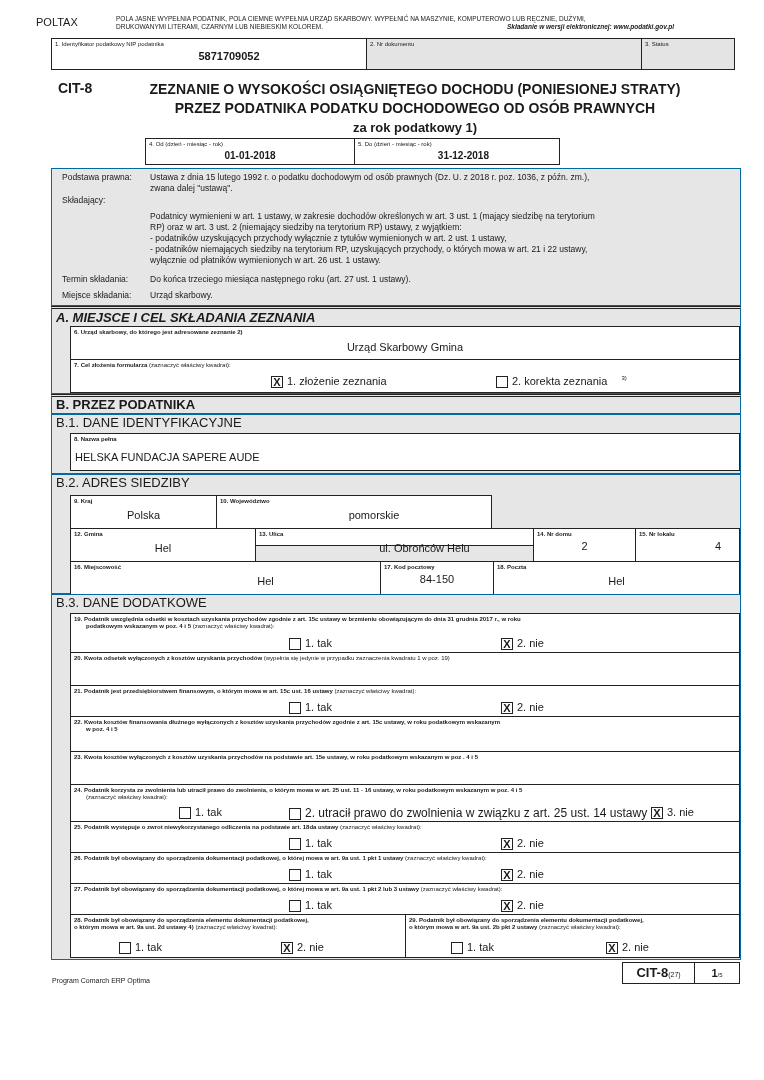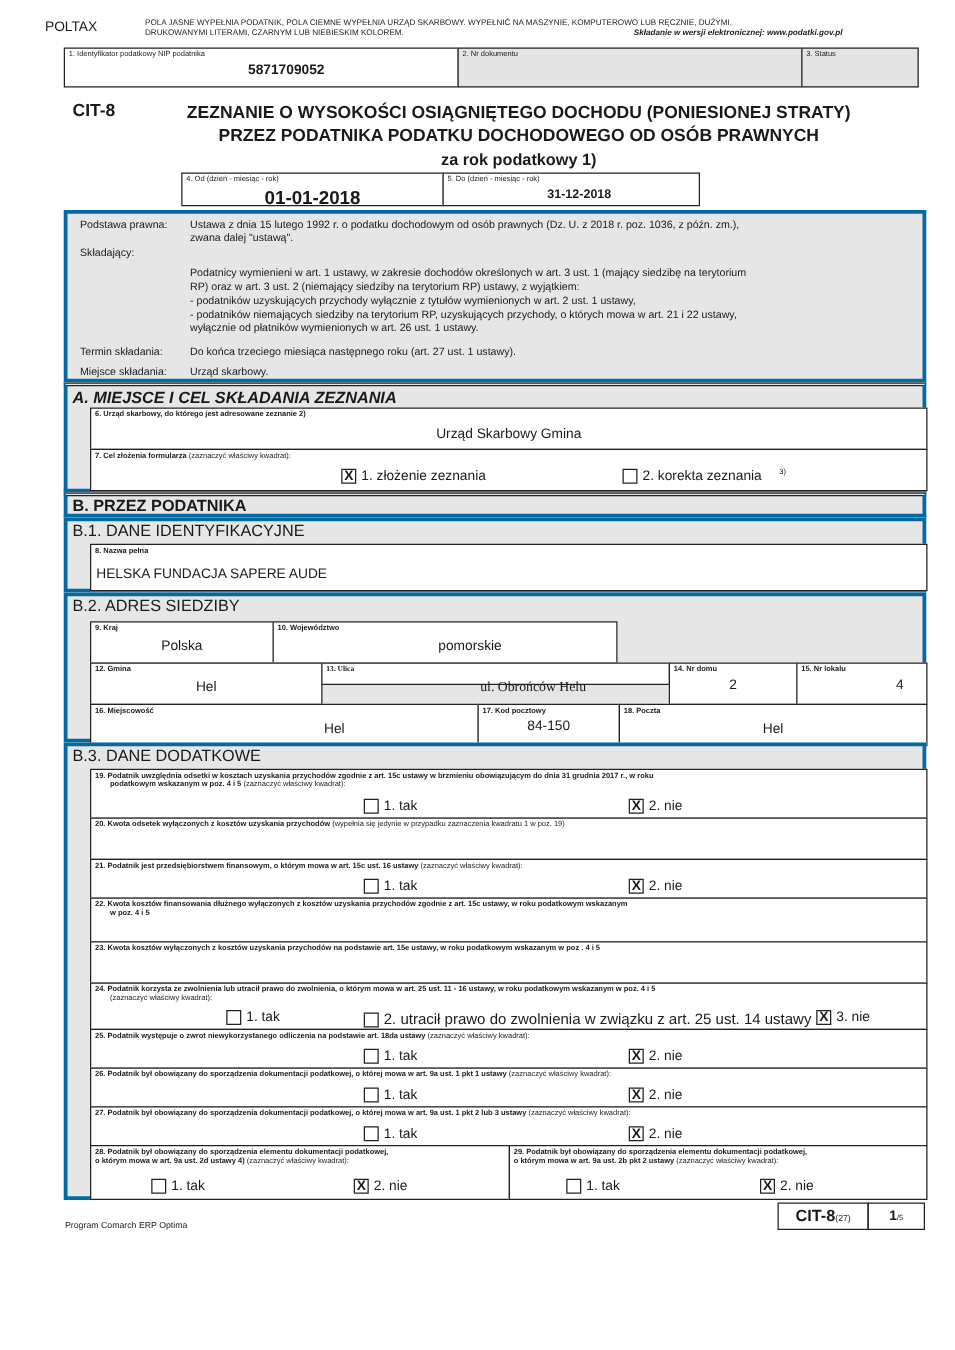--- a/index.html
+++ b/index.html
@@ -4,21 +4,21 @@
 <style>
   * { box-sizing: border-box; margin: 0; padding: 0; }
   body { width: 764px; height: 1080px; background: #ffffff; font-family: "Liberation Sans", sans-serif; color: #1a1a1a; position: relative; overflow: hidden; }
   .abs { position: absolute; }
   .small { font-size: 6.5px; line-height: 8px; }
   .lbl { font-size: 6px; font-weight: bold; line-height: 7px; }
   .lbl .n { font-weight: normal; }
   .val { font-size: 11px; }
   .cell { position: absolute; background: #fff; border: 1px solid #222; }
   .gray { background: #e4e4e4; }
-  .sec { position: absolute; left: 51px; width: 690px; background: #e6e6e6; border: 3px solid #0369a1; }
+  .sec { position: absolute; left: 51px; width: 690px; background: #e6e6e6; border: 1px solid #0369a1; }
   .sechead { font-size: 13px; font-weight: bold; padding-left: 4px; }
   .subhead { font-size: 13px; padding-left: 4px; }
   .cb { display: inline-block; width: 12px; height: 12px; border: 1px solid #222; background: #fff; vertical-align: middle; font-size: 11px; line-height: 10px; text-align: center; font-weight: bold; margin-right: 4px; }
   .opt { position: absolute; font-size: 11px; white-space: nowrap; }
 </style>
 </head>
 <body>
 
 <div class="abs" style="left:36px;top:16px;font-size:11px;">POLTAX</div>
 <div class="abs small" style="left:116px;top:15px;width:600px;">
@@ -44,21 +44,21 @@
 
 <div class="abs" style="left:58px;top:80px;font-size:14px;font-weight:bold;">CIT-8</div>
 <div class="abs" style="left:120px;top:80px;width:590px;text-align:center;font-weight:bold;font-size:14px;line-height:19px;">
   <div>ZEZNANIE O WYSOKOŚCI OSIĄGNIĘTEGO DOCHODU (PONIESIONEJ STRATY)</div>
   <div>PRZEZ PODATNIKA PODATKU DOCHODOWEGO OD OSÓB PRAWNYCH</div>
   <div style="font-size:13px;">za rok podatkowy 1)</div>
 </div>
 
 <div class="cell" style="left:145px;top:138px;width:210px;height:27px;">
   <div class="lbl" style="padding:2px 3px;"><span class="n">4. Od (dzień - miesiąc - rok)</span></div>
-  <div style="text-align:center;font-size:15px;font-weight:bold;">01-01-2018</div>
+  <div style="text-align:center;font-size:10px;font-weight:bold;">01-01-2018</div>
 </div>
 <div class="cell" style="left:354px;top:138px;width:206px;height:27px;">
   <div class="lbl" style="padding:2px 3px;"><span class="n">5. Do (dzień - miesiąc - rok)</span></div>
   <div style="text-align:right;padding-right:70px;font-size:10px;font-weight:bold;">31-12-2018</div>
 </div>
 
 <div class="sec" style="top:168px;height:138px;font-size:8.5px;line-height:11px;">
   <div class="abs" style="left:10px;top:3px;">Podstawa prawna:</div>
   <div class="abs" style="left:98px;top:3px;width:580px;">
     <div>Ustawa z dnia 15 lutego 1992 r. o podatku dochodowym od osób prawnych (Dz. U. z 2018 r. poz. 1036, z późn. zm.),</div>
@@ -111,21 +111,21 @@
     </div>
   <div class="cell" style="left:18px;top:20px;width:147px;height:34px;">
       <div class="lbl" style="padding:2px 3px;">9. Kraj</div>
       <div class="val" style="text-align:center;padding-top:2px;">Polska</div>
     </div>
 
   <div class="cell" style="left:18px;top:53px;width:186px;height:34px;">
       <div class="lbl" style="padding:2px 3px;">12. Gmina</div>
       <div class="val" style="text-align:center;padding-top:2px;">Hel</div>
     </div>
-  <div class="cell" style="left:203px;top:53px;width:279px;height:18px;font-family:Liberation Serif, serif;">
+  <div class="cell" style="left:203px;top:53px;width:279px;height:18px;">
       <div class="lbl" style="padding:2px 3px;">13. Ulica</div>
       <div class="val" style="text-align:center;padding-top:2px;padding-left:60px;">ul. Obrońców Helu</div>
     </div>
   <div class="cell" style="left:481px;top:53px;width:103px;height:34px;">
       <div class="lbl" style="padding:2px 3px;">14. Nr domu</div>
       <div class="val" style="text-align:center;">2</div>
     </div>
   <div class="cell" style="left:583px;top:53px;width:105px;height:34px;">
       <div class="lbl" style="padding:2px 3px;">15. Nr lokalu</div>
       <div class="val" style="text-align:right;padding-right:18px;">4</div>

